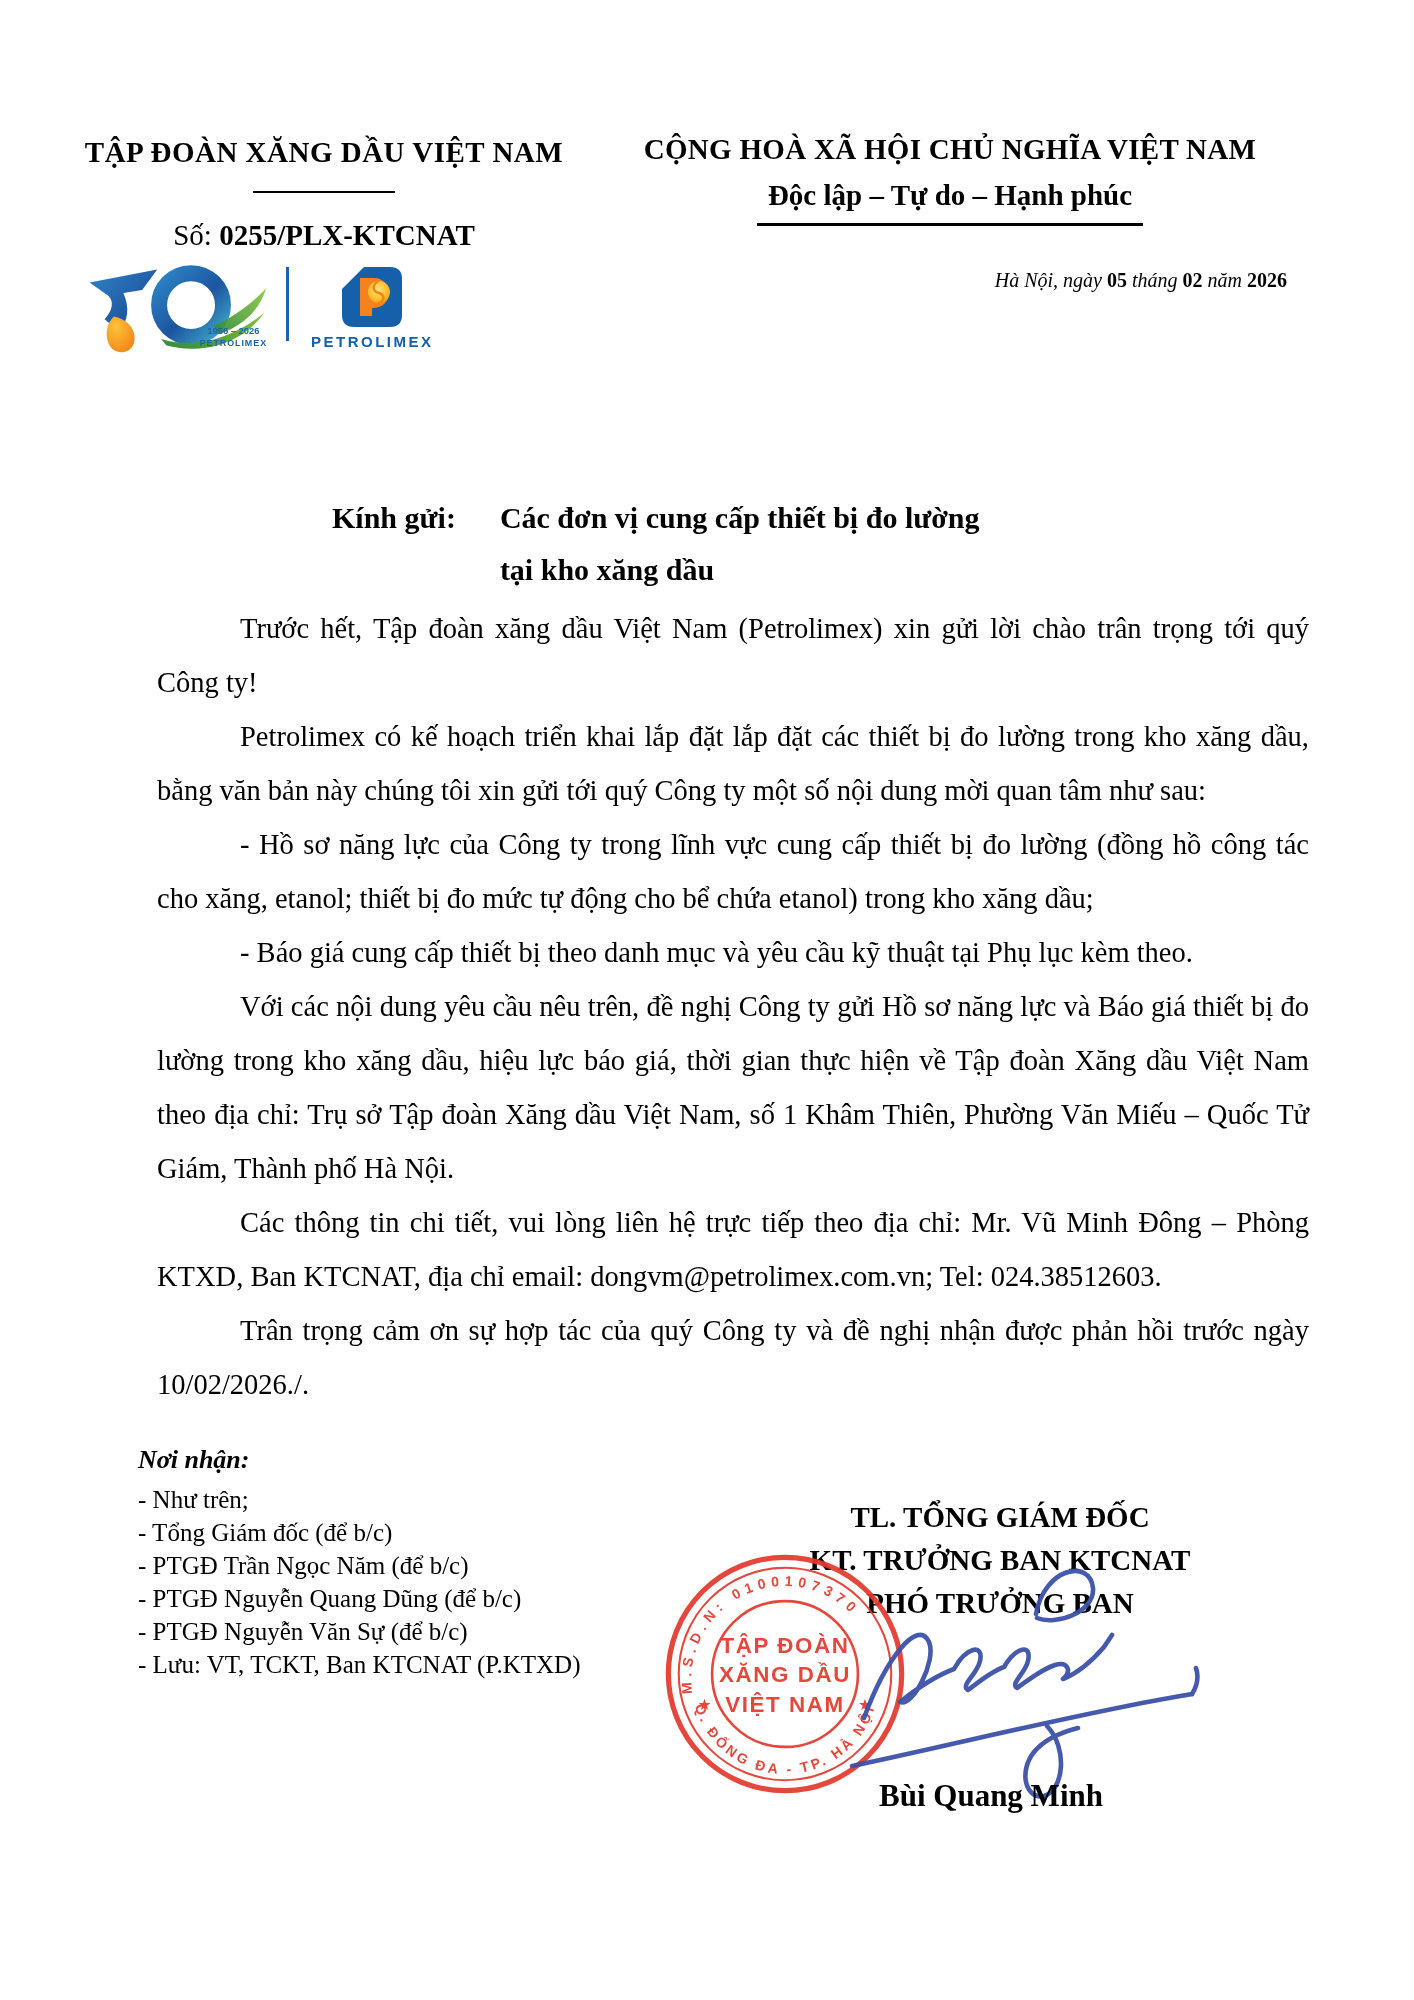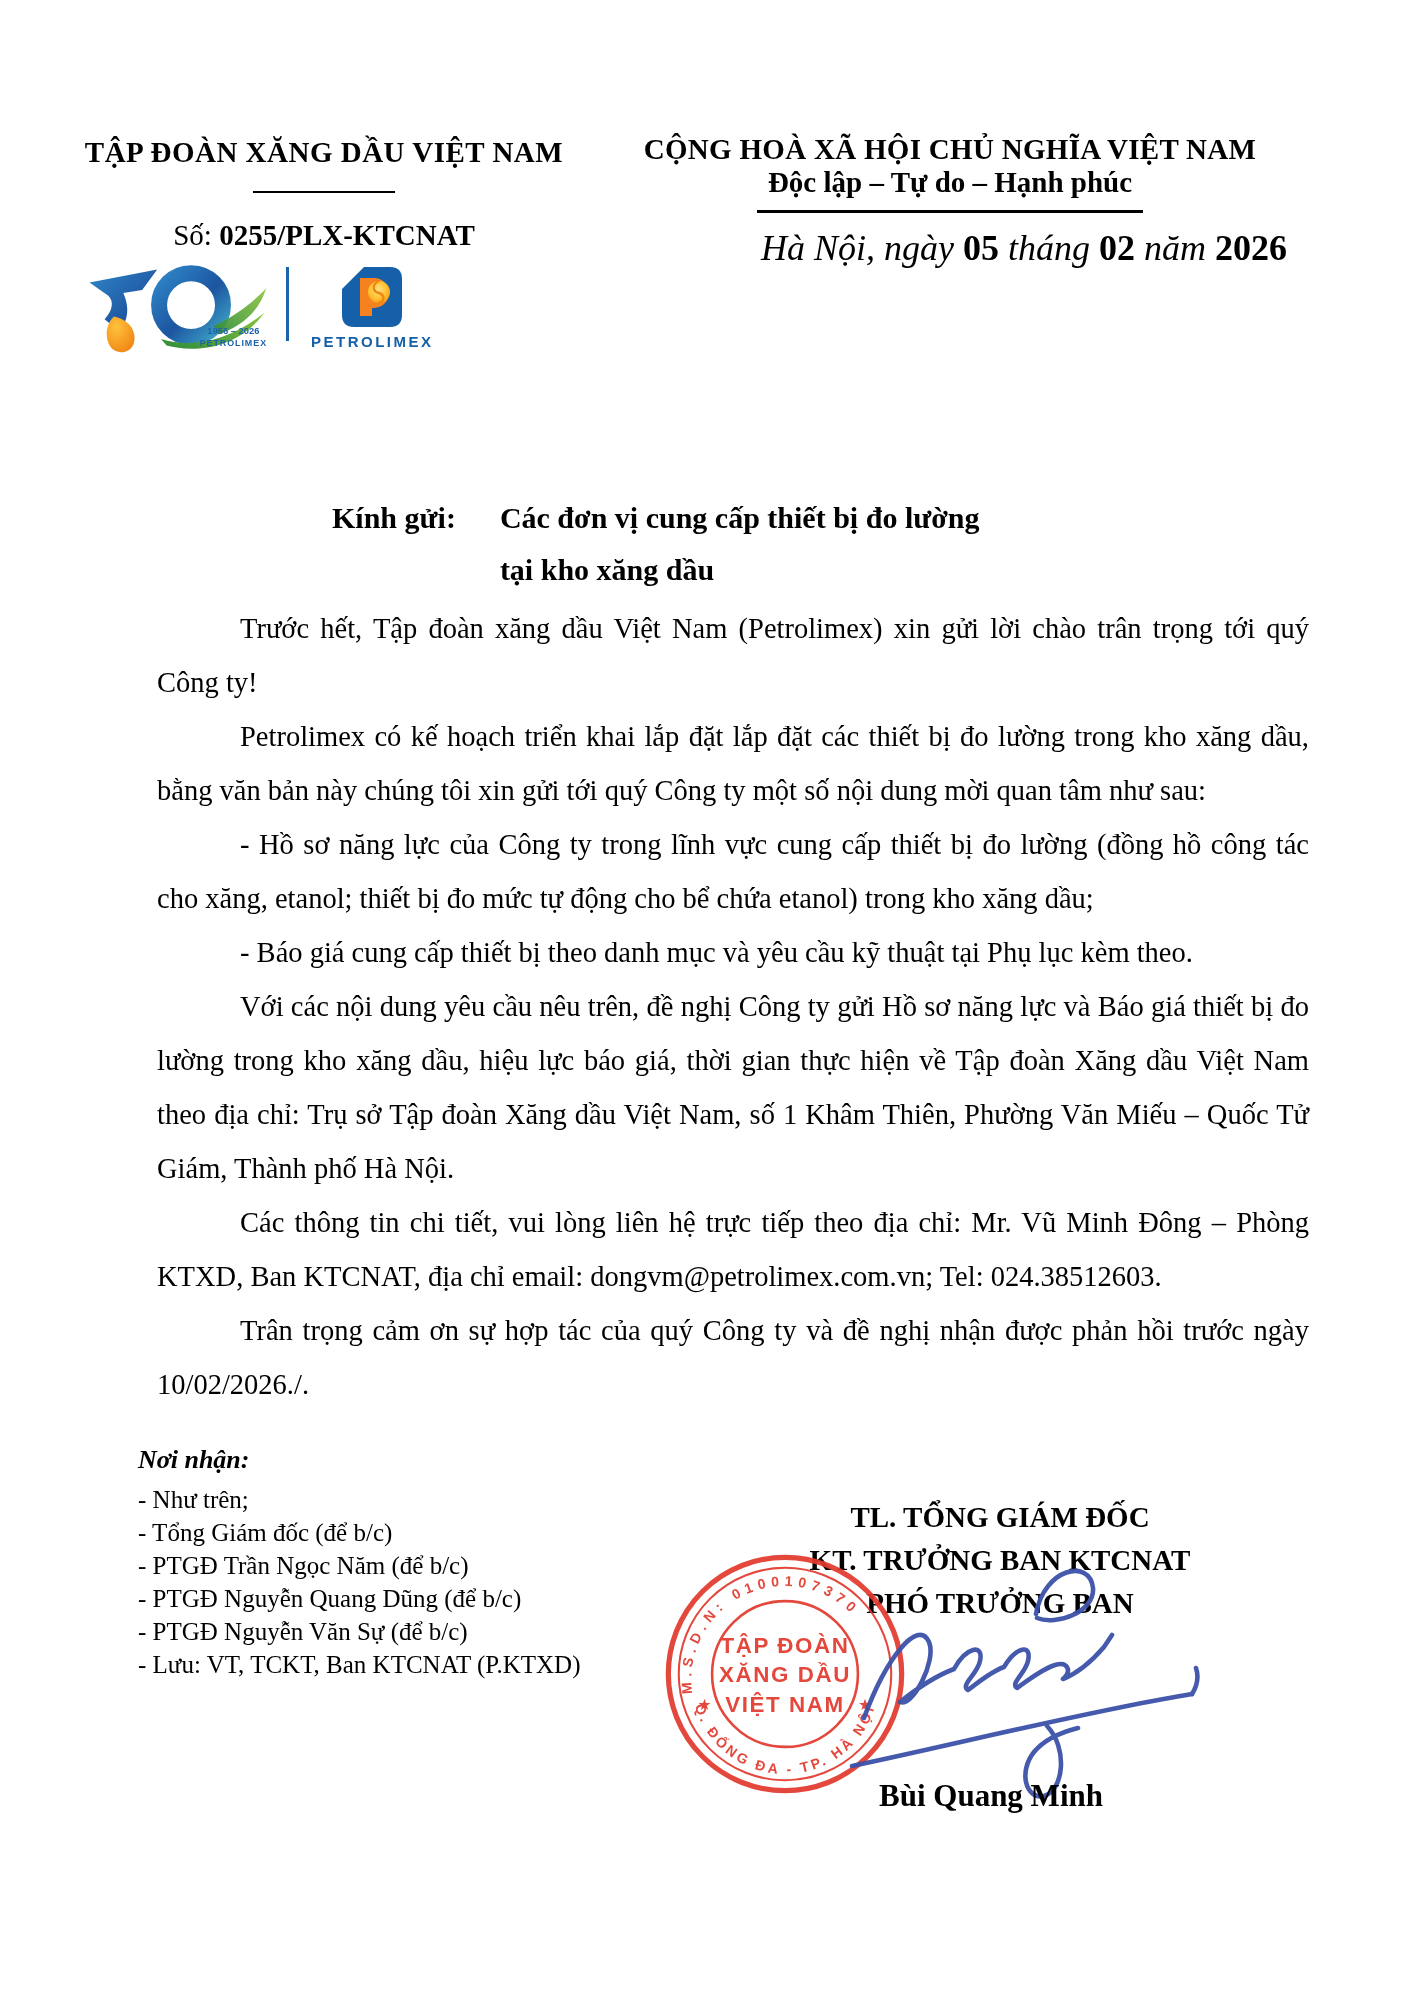--- a/index.html
+++ b/index.html
@@ -9,23 +9,23 @@
     margin:0 auto;overflow:hidden;
   }
   
   .hdr-left{position:absolute;left:78px;top:136px;width:492px;text-align:center;}
   .org-name{font-size:29px;font-weight:bold;letter-spacing:.5px;text-align:center;}
   .org-rule{width:142px;border-top:2px solid #000;margin:22px auto 0;}
   .doc-number{font-size:29px;margin-top:26px;}
   .doc-number b{font-weight:bold;}
   .hdr-right{position:absolute;left:595px;top:133px;width:710px;text-align:center;}
   .republic{font-size:29px;font-weight:bold;letter-spacing:.3px;}
-  .motto{font-size:29px;font-weight:bold;}
+  .motto{font-size:29px;font-weight:bold;margin-top:13px;}
   .motto-rule{width:386px;border-top:3px solid #000;margin:11px auto 0;}
-  .date-line{font-size:36px;font-style:italic;margin-top:14px;text-align:right;padding-right:18px;}
+  .date-line{font-size:20px;font-style:italic;margin-top:43px;text-align:right;padding-right:18px;}
   .date-line b{font-style:normal;font-weight:bold;}
   
   .logo-row{position:absolute;left:82px;top:260px;display:flex;align-items:center;}
   .logo-sep{width:3px;height:74px;background:#1c63ac;margin:0 22px 6px 16px;}
   .plogo-wrap{display:flex;flex-direction:column;align-items:center;}
   .plogo-text{font-family:"Liberation Sans","DejaVu Sans",sans-serif;font-size:15px;font-weight:bold;
     color:#1560a8;letter-spacing:2.5px;margin-top:4px;}
   
   .subject{position:absolute;left:95px;top:390px;width:450px;text-align:center;font-size:27px;line-height:36px;}
   .salutation{position:absolute;left:332px;top:492px;display:flex;font-size:30px;font-weight:bold;line-height:52px;}

